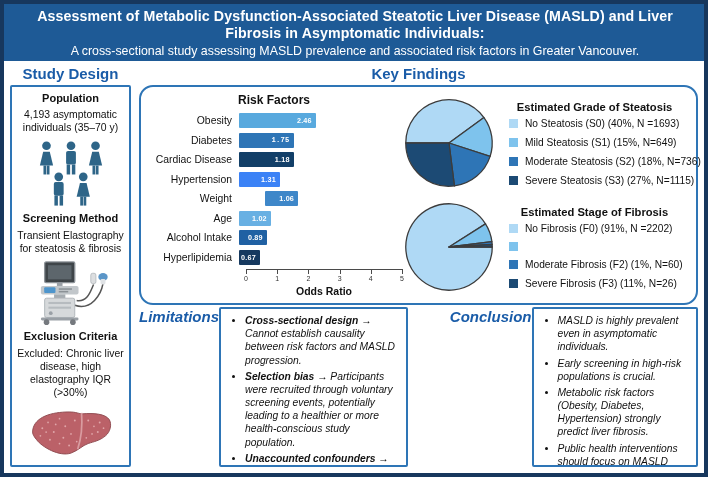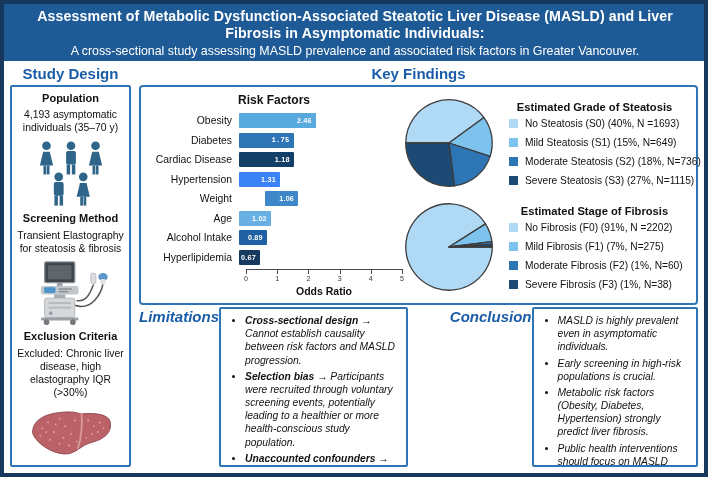--- a/index.html
+++ b/index.html
@@ -13,21 +13,21 @@
   .content{display:flex;gap:8px;padding:2px 6px 6px;height:calc(100% - 57px);box-sizing:border-box;}
   .sec-title{color:#1A5CA8;font-weight:700;font-size:15px;text-align:center;padding:2px 0 3px;flex:none;}
   
   .left-col{width:121px;flex:none;display:flex;flex-direction:column;min-height:0;}
   .sd-box{flex:1;border:2px solid #2E75B6;border-radius:2px;padding:5px 3px 4px;display:flex;flex-direction:column;
           align-items:center;justify-content:space-between;text-align:center;overflow:hidden;}
   .sd-h{font-size:11px;font-weight:700;color:#111;}
   .sd-t{font-size:10.4px;line-height:1.24;color:#111;padding:0 1px;}
   
   .right-col{flex:1;display:flex;flex-direction:column;min-width:0;}
-  .kf-box{border:2px solid #2E75B6;border-radius:4px;height:220px;flex:none;display:flex;
+  .kf-box{border:2px solid #2E75B6;border-radius:14px;height:220px;flex:none;display:flex;
           padding:4px 6px 4px 8px;box-sizing:border-box;}
   
   .bar-chart{width:250px;flex:none;display:flex;flex-direction:column;}
   .chart-title{font-size:12px;font-weight:700;text-align:center;margin:2px 0 5px;color:#111;}
   .bar-row{display:flex;align-items:center;height:17px;margin-bottom:2.5px;}
   .bar-label{width:90px;text-align:right;padding-right:7px;font-size:10.4px;color:#111;flex:none;box-sizing:border-box;white-space:nowrap;}
   .bar-track{width:156px;height:15px;position:relative;flex:none;}
   .bar-fill{height:100%;display:flex;align-items:center;justify-content:flex-end;box-sizing:border-box;
             padding-right:4px;border-radius:1px;}
   .bar-val{color:#fff;font-size:7.2px;font-weight:700;letter-spacing:.2px;}
@@ -285,29 +285,28 @@
               </svg>
             <div class="legend">
               <div class="legend-title">Estimated Stage of Fibrosis</div>
               <div id="legend-1">
                   <div class="legend-item">
                     <span class="swatch" style="background: rgb(175, 217, 245);"></span>
                     <span>No Fibrosis (F0) (91%, N =2202)</span>
                   </div>
                   <div class="legend-item">
                     <span class="swatch" style="background: rgb(126, 195, 237);"></span>
-                    <span>Mild Fibrosis (F1) (7%, N=275)</span>
                   </div>
                   <div class="legend-item">
                     <span class="swatch" style="background: rgb(46, 117, 182);"></span>
                     <span>Moderate Fibrosis (F2) (1%, N=60)</span>
                   </div>
                   <div class="legend-item">
                     <span class="swatch" style="background: rgb(28, 74, 116);"></span>
-                    <span>Severe Fibrosis (F3) (1%, N=38)</span>
+                    <span>Severe Fibrosis (F3) (11%, N=26)</span>
                   </div>
                 </div>
             </div>
           </div>
         </div>
       </div>
 
       <div class="bottom-row">
         <section class="bsec lim">
           <div class="sec-title">Limitations</div>

